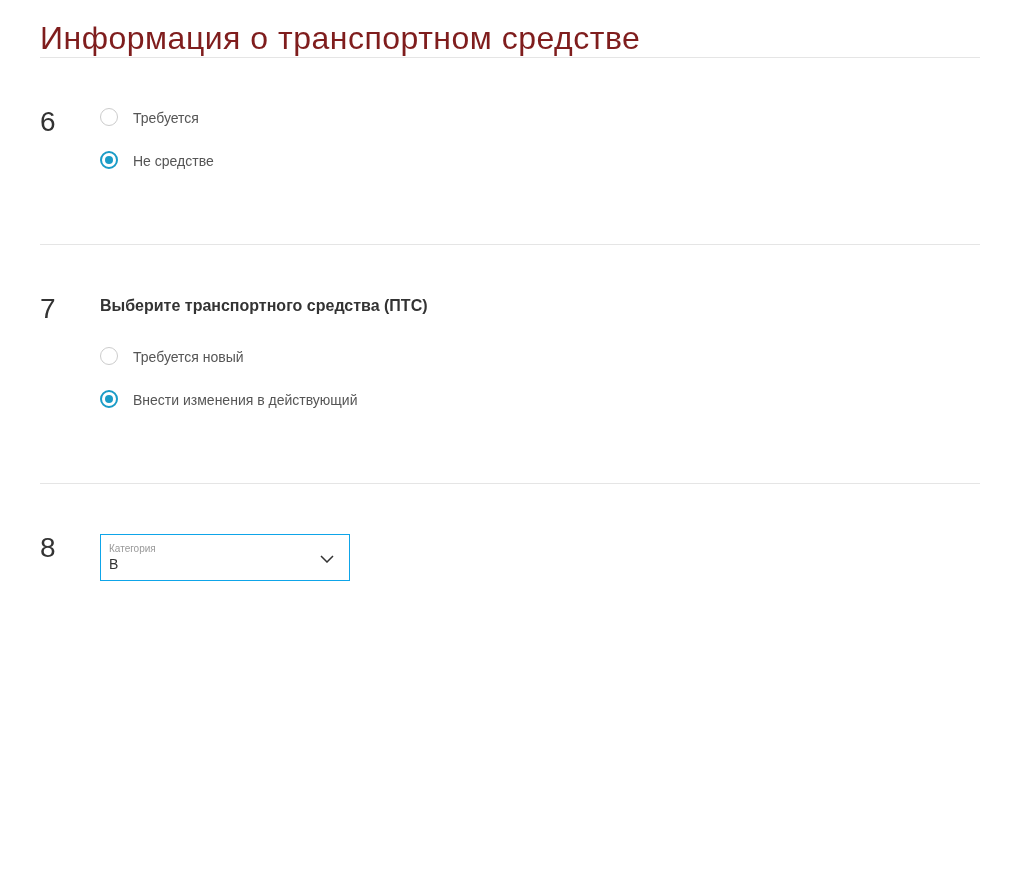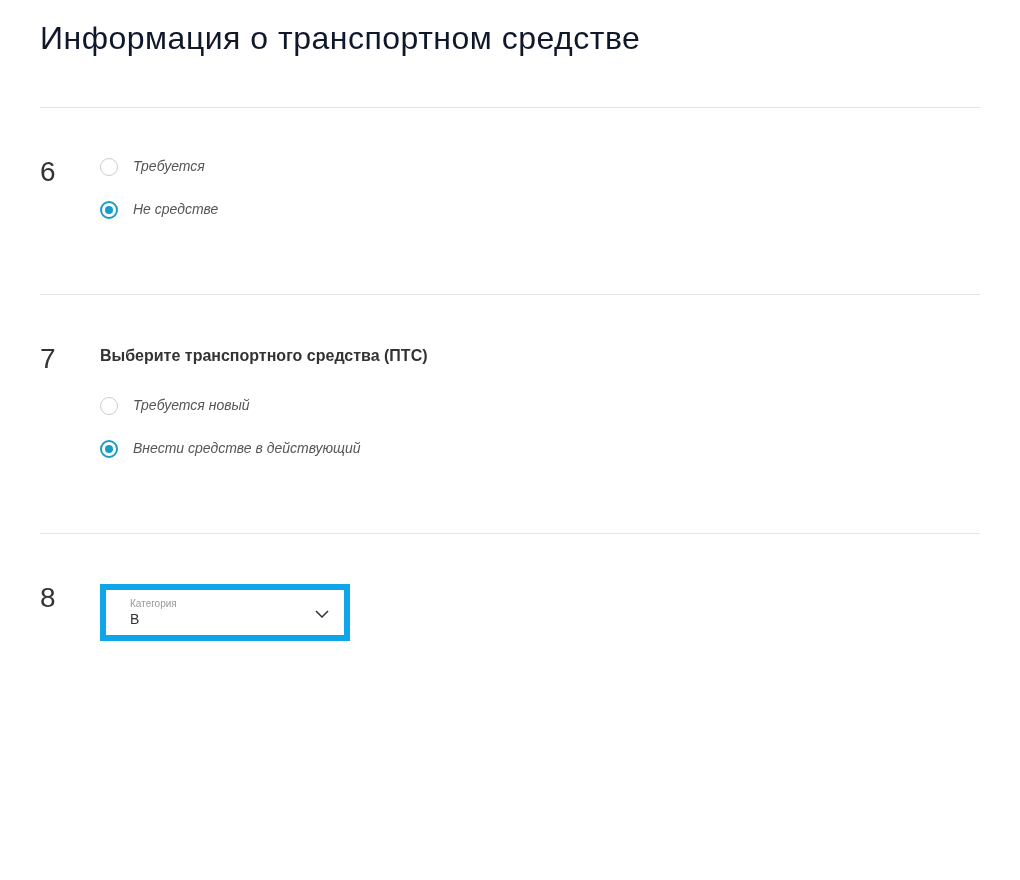--- a/index.html
+++ b/index.html
@@ -9,22 +9,21 @@
     }
     body {
       font-family: -apple-system, BlinkMacSystemFont, "Segoe UI", Arial, sans-serif;
       background: #fff;
       color: #333;
       padding: 20px 40px;
     }
     .page-title {
       font-size: 32px;
       font-weight: 300;
-      color: #0f172a;
-      margin-bottom: 50px;
+      color: #7f1d1d;
       letter-spacing: 0.5px;
     }
     .divider {
       border: none;
       border-top: 1px solid #e5e5e5;
       margin-bottom: 50px;
     }
     .question-block {
       display: flex;
       margin-bottom: 50px;
@@ -43,24 +42,23 @@
     .question-title {
       font-size: 16px;
       font-weight: 600;
       color: #333;
       margin-bottom: 30px;
       max-width: 480px;
       line-height: 1.4;
     }
     .radio-option {
       display: flex;
-      align-items: flex-start;
+      align-items: flex-end;
       margin-bottom: 25px;
       cursor: pointer;
-      font-style: italic;
     }
     .radio-circle {
       width: 18px;
       height: 18px;
       border-radius: 50%;
       border: 1px solid #ccc;
       margin-right: 15px;
       display: flex;
       align-items: center;
       justify-content: center;
@@ -76,22 +74,22 @@
       border-radius: 50%;
       background: #1a9cc7;
     }
     .radio-label {
       font-size: 14px;
       color: #555;
     }
     .select-wrapper {
       position: relative;
       width: 250px;
-      border: 6px solid #0ea5e9;
-      padding: 8px 24px;
+      border: 1px solid #0ea5e9;
+      padding: 8px 8px;
       cursor: pointer;
     }
     .select-label {
       font-size: 10px;
       color: #999;
       margin-bottom: 2px;
     }
     .select-value {
       font-size: 14px;
       color: #333;
@@ -129,21 +127,21 @@
 <div class="question-block">
   <div class="question-number">7</div>
   <div class="question-content">
     <div class="question-title">Выберите транспортного средства (ПТС)</div>
     <div class="radio-option">
       <span class="radio-circle"></span>
       <span class="radio-label">Требуется новый</span>
     </div>
     <div class="radio-option">
       <span class="radio-circle selected"></span>
-      <span class="radio-label">Внести средстве в действующий</span>
+      <span class="radio-label">Внести изменения в действующий</span>
     </div>
   </div>
 </div>
 
 <hr class="divider">
 
 <div class="question-block">
   <div class="question-number">8</div>
   <div class="question-content">
     <div class="select-wrapper">

